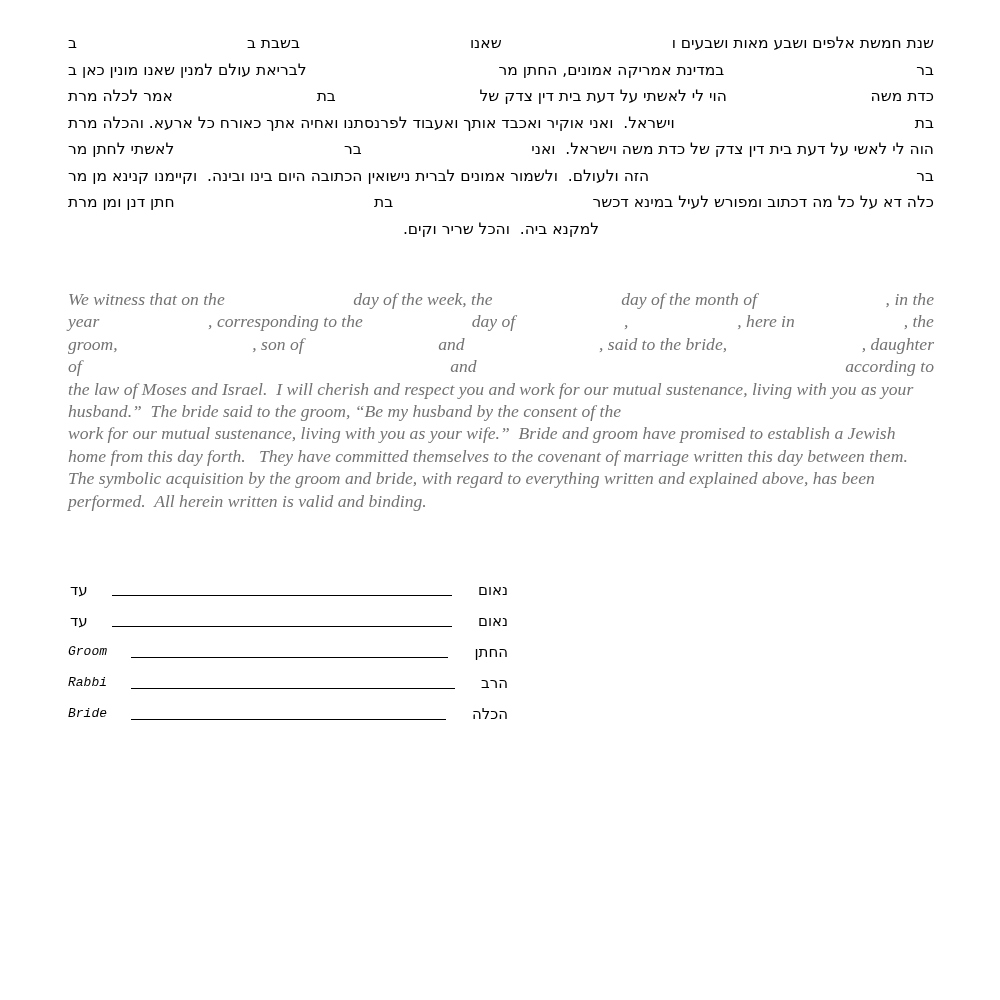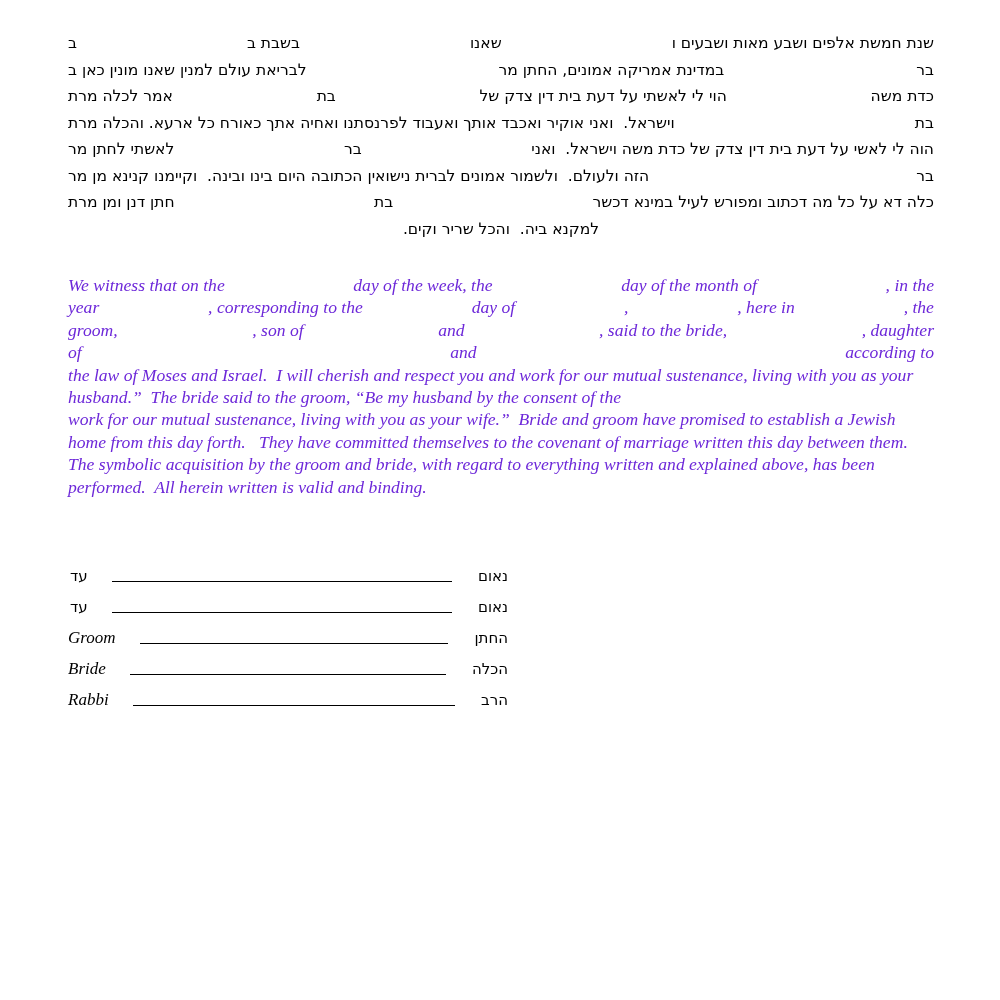--- a/index.html
+++ b/index.html
@@ -45,28 +45,28 @@
     justify-content: space-between;
     width: 100%;
     white-space: pre;
   }
   .heb-row .seg {
     white-space: pre;
   }
 
   
   .english-block {
-    margin-top: 32px;
+    margin-top: 46px;
     width: 866px;
     font-family: "Liberation Serif", serif;
     font-style: italic;
     font-size: 17.6px;
     line-height: 22.4px;
     text-align: left;
-    color: #6d28d9;
+    color: #737373;
   }
   .eng-line {
     display: flex;
     white-space: pre;
   }
   .eng-line.justify {
     justify-content: space-between;
   }
   .eng-line .seg { white-space: pre; }
   .eng-para {
@@ -80,23 +80,23 @@
     width: 440px;
   }
   .sig-row {
     display: flex;
     align-items: flex-end;
     height: 31px;
     font-size: 17.6px;
     gap: 24px;
   }
   .sig-left {
-    font-family: Liberation Serif, serif;
+    font-family: Liberation Mono, monospace;
     font-style: italic;
-    font-size: 17px;
+    font-size: 13px;
     line-height: 20px;
     white-space: pre;
   }
   .sig-rule {
     flex: 1;
     border-bottom: 1.3px solid #000;
     height: 0;
     margin: 0 0 4px 0;
   }
   .sig-right {
@@ -213,25 +213,25 @@
       <span class="sig-right">נאום</span>
     </div>
 
     <div class="sig-row">
       <span class="sig-left">Groom</span>
       <span class="sig-rule"></span>
       <span class="sig-right">החתן</span>
     </div>
 
     <div class="sig-row">
+      <span class="sig-left">Rabbi</span>
+      <span class="sig-rule"></span>
+      <span class="sig-right">הרב</span>
+    </div>
+
+    <div class="sig-row">
       <span class="sig-left">Bride</span>
       <span class="sig-rule"></span>
       <span class="sig-right">הכלה</span>
     </div>
-
-    <div class="sig-row">
-      <span class="sig-left">Rabbi</span>
-      <span class="sig-rule"></span>
-      <span class="sig-right">הרב</span>
-    </div>
   </div>
 
 </div>
 
 </body></html>

